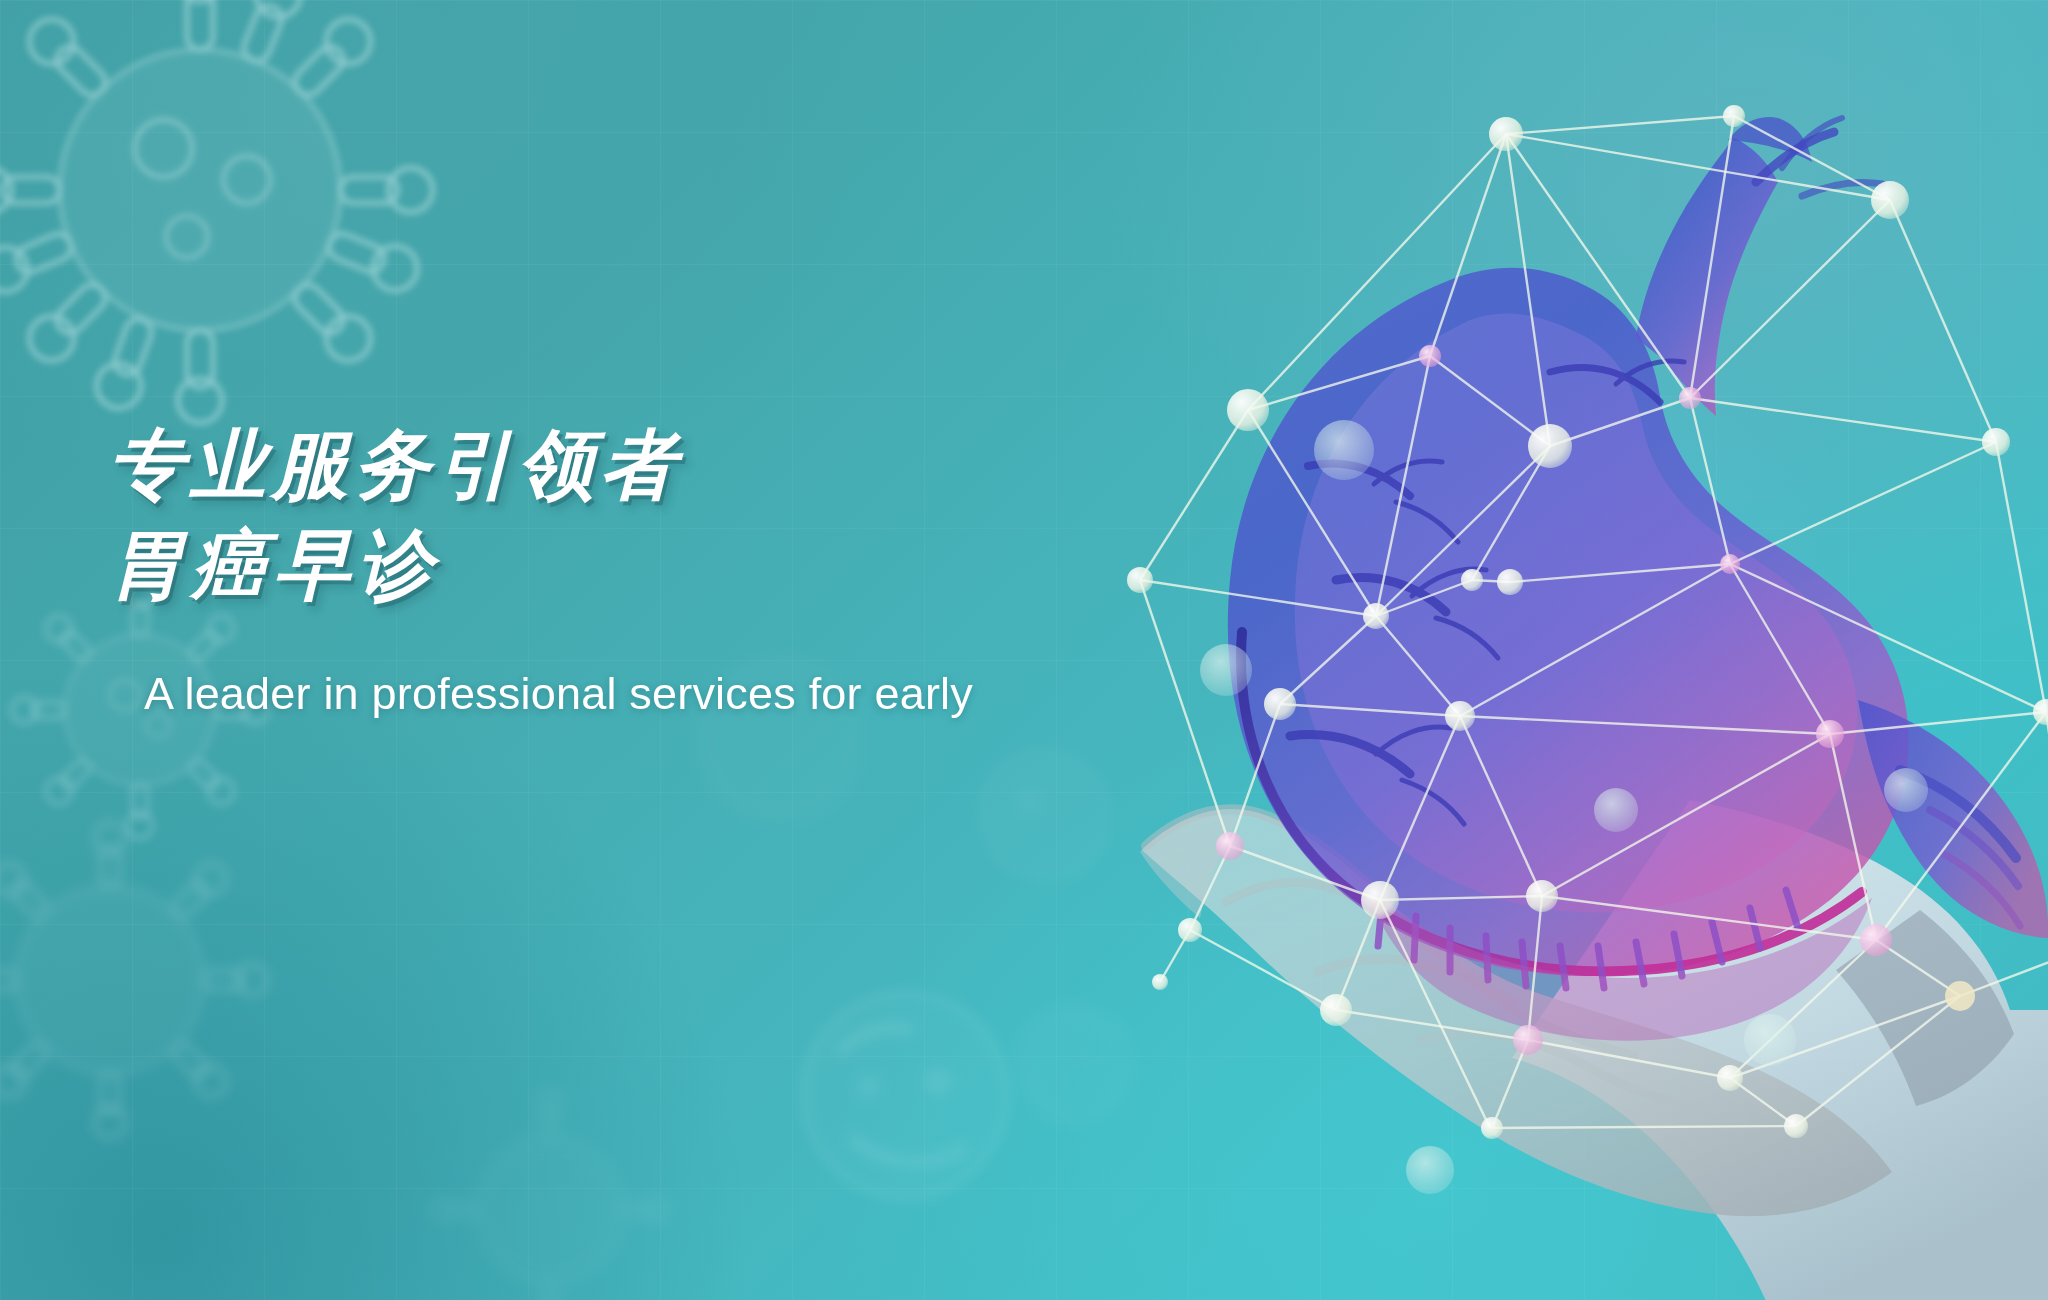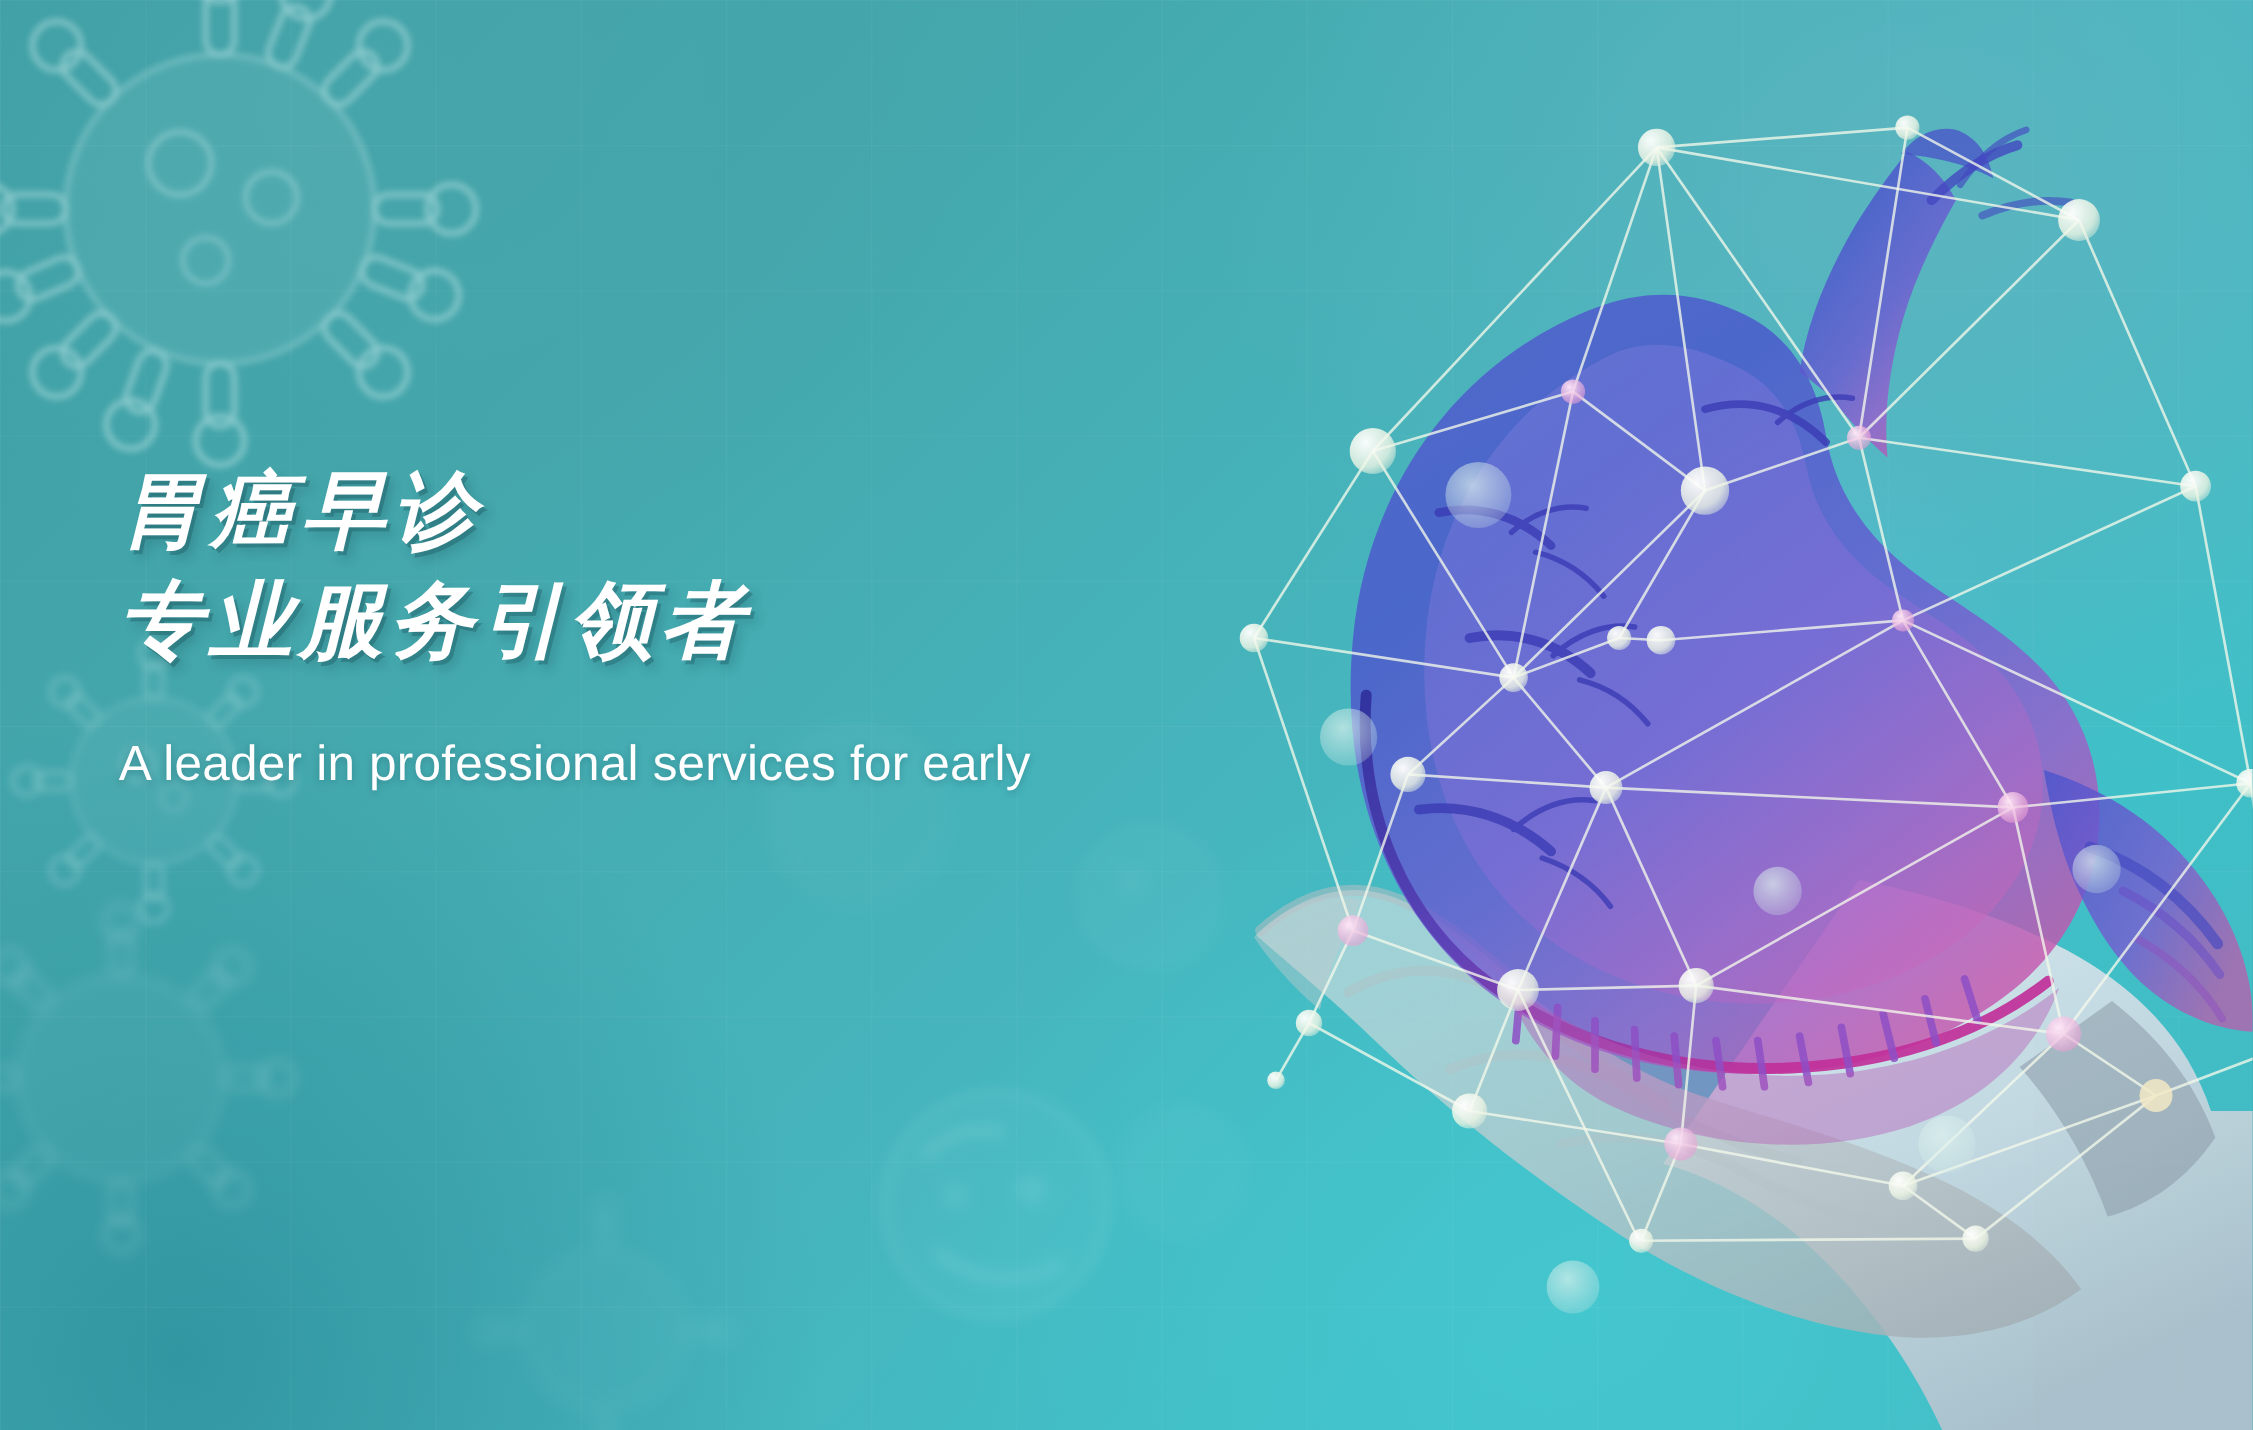--- a/index.html
+++ b/index.html
@@ -58,21 +58,21 @@
   .cn-line.l2{letter-spacing:6px;}
   .en-block{
     margin-top:44px;
     color:#ffffff;
     font-size:45px;
     line-height:69px;
     font-weight:400;
     letter-spacing:.2px;
     text-shadow:0 2px 7px rgba(18,70,78,.30);
   }
-  .en-line{white-space:nowrap;}
+  .en-line{white-space:nowrap;margin-left:36px;}
 
   
   .art{position:absolute;left:1130px;top:110px;width:930px;height:1200px;}
   .art svg{display:block;width:100%;height:100%;overflow:visible;}
   .glow{position:absolute;left:1180px;top:180px;width:820px;height:820px;
         background:radial-gradient(closest-side, rgba(120,200,255,.20), rgba(120,200,255,0) 70%);
         pointer-events:none;}
 </style>
 </head>
 <body>
@@ -179,22 +179,22 @@
     </svg>
   </div>
 
   <div class="bio v8">
     <svg viewBox="0 0 200 200">
       <circle cx="100" cy="100" r="50" fill="rgba(230,252,252,.18)" stroke="rgba(240,255,255,.36)" stroke-width="3"></circle>
     </svg>
   </div>
 
   <div class="copy">
+    <div class="cn-line l2">专业服务引领者</div>
     <div class="cn-line l1">胃癌早诊</div>
-    <div class="cn-line l2">专业服务引领者</div>
     <div class="en-block">
       <div class="en-line">A leader in professional services for early</div>
     </div>
   </div>
 
   <div class="glow"></div>
 
   <div class="art">
     <svg viewBox="0 0 930 1200">
       <defs>

